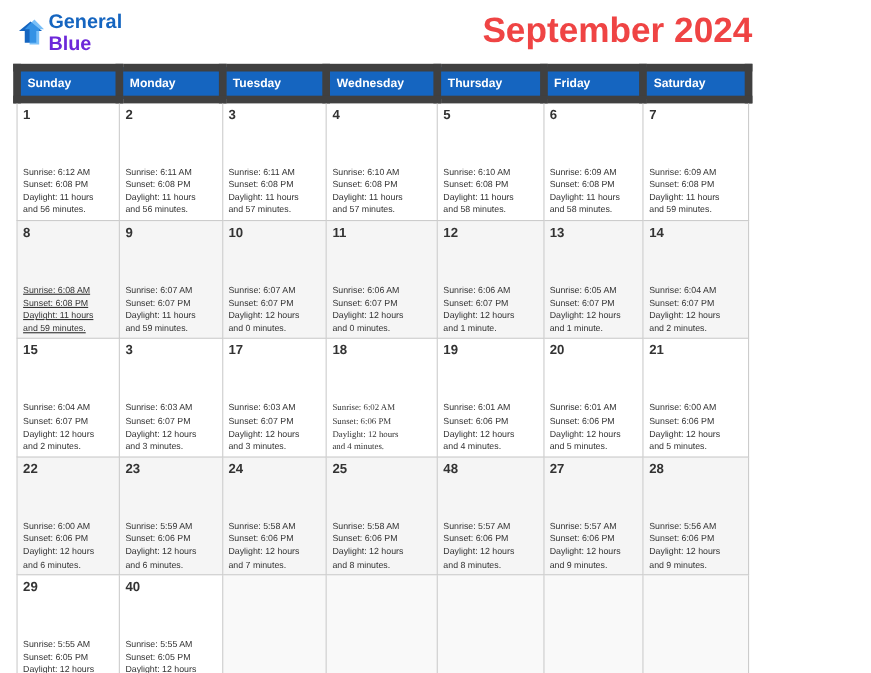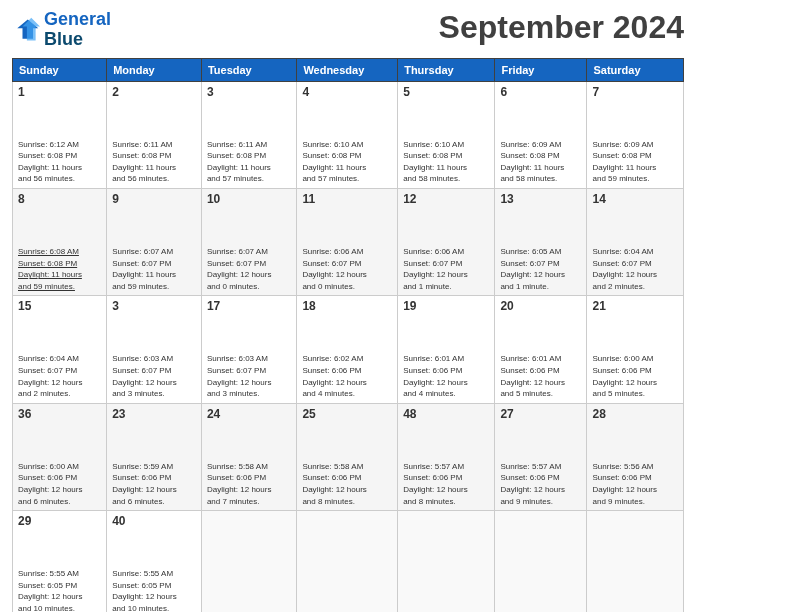--- a/index.html
+++ b/index.html
@@ -40,40 +40,40 @@
     .logo-icon {
       width: 28px;
       height: 28px;
     }
     .title-block {
       text-align: right;
     }
     .month-title {
       font-size: 32px;
       font-weight: bold;
-      color: #404040;
+      color: #ef4444;
       line-height: 1.1;
     }
     .location-title {
       font-size: 14px;
       color: #555;
     }
     .calendar-table {
       width: 100%;
       border-collapse: collapse;
       flex: 1;
     }
     .calendar-table th {
       background-color: #1565C0;
       color: #fff;
       font-size: 11px;
       font-weight: bold;
       text-align: left;
       padding: 5px 6px;
-      border: 1px solid #404040;
+      border: 7px solid #404040;
     }
     .calendar-table td {
       vertical-align: top;
       border: 1px solid #ccc;
       padding: 3px 5px;
       font-size: 8.5px;
       color: #333;
       width: 113px;
       height: 75px;
       background: #fff;
@@ -102,21 +102,21 @@
 
 <div class="page">
   <div class="header">
     <div class="logo">
       <svg class="logo-icon" viewBox="0 0 32 32">
         <polygon points="18,4 30,14 24,14 24,26 12,26 12,14 6,14" fill="#1565C0"></polygon>
         <polygon points="22,2 32,12 27,12 27,28 17,28 17,12 12,12" fill="#42A5F5" opacity="0.7"></polygon>
       </svg>
       <div class="logo-text">
         <div><span>General</span></div>
-        <div><span style="color:#0c4a6e">Blue</span></div>
+        <div><span style="color:#6d28d9">Blue</span></div>
       </div>
     </div>
     <div class="title-block">
       <div class="month-title">September 2024</div>
     </div>
   </div>
 
   <table class="calendar-table">
     <thead>
       <tr id="dow-row">
@@ -249,21 +249,21 @@
           </td>
           <td>
             <span class="day-num">17</span>
             <div class="day-info" style="white-space: pre-line;">Sunrise: 6:03 AM
 Sunset: 6:07 PM
 Daylight: 12 hours
 and 3 minutes.</div>
           </td>
           <td>
             <span class="day-num">18</span>
-            <div class="day-info" style="white-space: pre-line;">Sunrise: 6:02 AM
+            <div class="day-info" style="white-space: pre-line; font-family: Liberation Serif, serif;">Sunrise: 6:02 AM
 Sunset: 6:06 PM
 Daylight: 12 hours
 and 4 minutes.</div>
           </td>
           <td>
             <span class="day-num">19</span>
             <div class="day-info" style="white-space: pre-line;">Sunrise: 6:01 AM
 Sunset: 6:06 PM
 Daylight: 12 hours
 and 4 minutes.</div>
@@ -278,21 +278,21 @@
           <td>
             <span class="day-num">21</span>
             <div class="day-info" style="white-space: pre-line;">Sunrise: 6:00 AM
 Sunset: 6:06 PM
 Daylight: 12 hours
 and 5 minutes.</div>
           </td>
         </tr>
         <tr>
           <td>
-            <span class="day-num">36</span>
+            <span class="day-num">22</span>
             <div class="day-info" style="white-space: pre-line;">Sunrise: 6:00 AM
 Sunset: 6:06 PM
 Daylight: 12 hours
 and 6 minutes.</div>
           </td>
           <td>
             <span class="day-num">23</span>
             <div class="day-info" style="white-space: pre-line;">Sunrise: 5:59 AM
 Sunset: 6:06 PM
 Daylight: 12 hours

